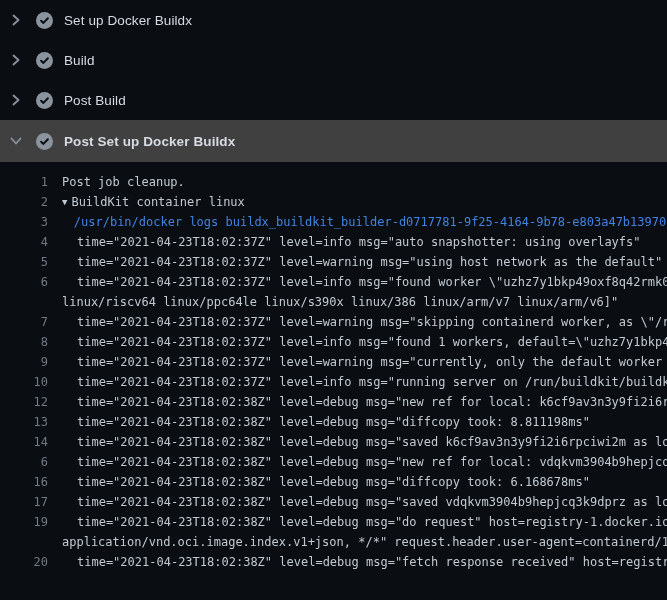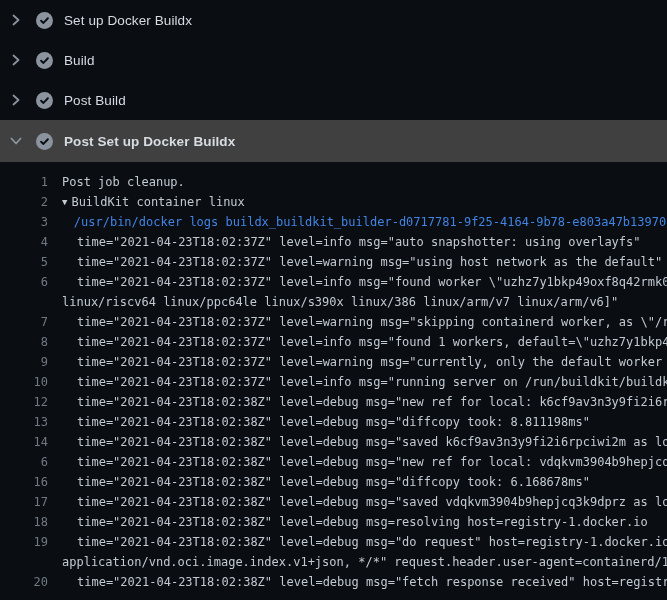--- a/index.html
+++ b/index.html
@@ -121,17 +121,16 @@
     <div class="log-row r-log" data-interactable="false"><span class="gutter" data-interactable="true">7</span><span class="log-text" data-interactable="false">time="2021-04-23T18:02:37Z" level=warning msg="skipping containerd worker, as \"/run</span></div>
     <div class="log-row r-log" data-interactable="false"><span class="gutter" data-interactable="true">8</span><span class="log-text" data-interactable="false">time="2021-04-23T18:02:37Z" level=info msg="found 1 workers, default=\"uzhz7y1bkp49ox</span></div>
     <div class="log-row r-log" data-interactable="false"><span class="gutter" data-interactable="true">9</span><span class="log-text" data-interactable="false">time="2021-04-23T18:02:37Z" level=warning msg="currently, only the default worker ca</span></div>
     <div class="log-row r-log" data-interactable="false"><span class="gutter" data-interactable="true">10</span><span class="log-text" data-interactable="false">time="2021-04-23T18:02:37Z" level=info msg="running server on /run/buildkit/buildkitd</span></div>
     <div class="log-row r-log" data-interactable="false"><span class="gutter" data-interactable="true">12</span><span class="log-text" data-interactable="false">time="2021-04-23T18:02:38Z" level=debug msg="new ref for local: k6cf9av3n3y9fi2i6rpc</span></div>
     <div class="log-row r-log" data-interactable="false"><span class="gutter" data-interactable="true">13</span><span class="log-text" data-interactable="false">time="2021-04-23T18:02:38Z" level=debug msg="diffcopy took: 8.811198ms"</span></div>
     <div class="log-row r-log" data-interactable="false"><span class="gutter" data-interactable="true">14</span><span class="log-text" data-interactable="false">time="2021-04-23T18:02:38Z" level=debug msg="saved k6cf9av3n3y9fi2i6rpciwi2m as loca</span></div>
     <div class="log-row r-log" data-interactable="false"><span class="gutter" data-interactable="true">6</span><span class="log-text" data-interactable="false">time="2021-04-23T18:02:38Z" level=debug msg="new ref for local: vdqkvm3904b9hepjcq3k</span></div>
     <div class="log-row r-log" data-interactable="false"><span class="gutter" data-interactable="true">16</span><span class="log-text" data-interactable="false">time="2021-04-23T18:02:38Z" level=debug msg="diffcopy took: 6.168678ms"</span></div>
     <div class="log-row r-log" data-interactable="false"><span class="gutter" data-interactable="true">17</span><span class="log-text" data-interactable="false">time="2021-04-23T18:02:38Z" level=debug msg="saved vdqkvm3904b9hepjcq3k9dprz as loca</span></div>
-    <div class="log-row r-log" data-interactable="false"><span class="gutter" data-interactable="true">18</span><span class="log-text" data-interactable="false">time="2021-04-23T18:02:38Z" level=debug msg=resolving host=registry-1.docker.io</span></div>
     <div class="log-row r-log" data-interactable="false"><span class="gutter" data-interactable="true">19</span><span class="log-text" data-interactable="false">time="2021-04-23T18:02:38Z" level=debug msg="do request" host=registry-1.docker.io r</span></div>
     <div class="log-row r-cont" data-interactable="false"><span class="gutter" data-interactable="false"></span><span class="log-text" data-interactable="false">application/vnd.oci.image.index.v1+json, */*" request.header.user-agent=containerd/1.4</span></div>
     <div class="log-row r-log" data-interactable="false"><span class="gutter" data-interactable="true">20</span><span class="log-text" data-interactable="false">time="2021-04-23T18:02:38Z" level=debug msg="fetch response received" host=registry-</span></div>
   </div>
 
 </body></html>

